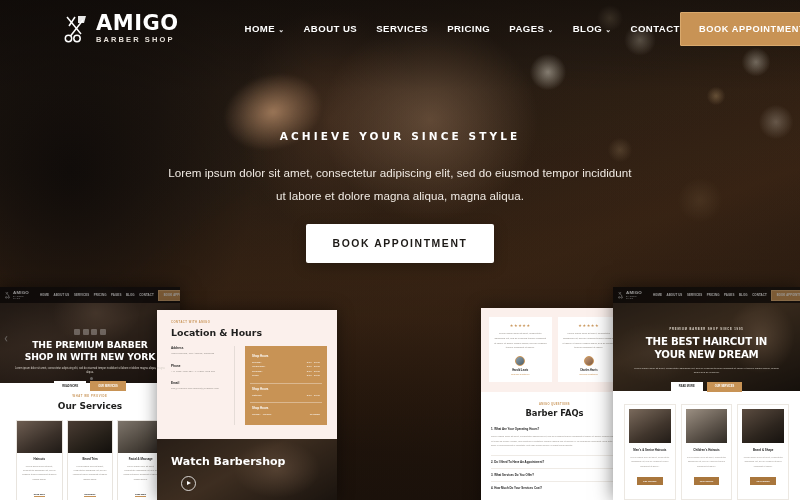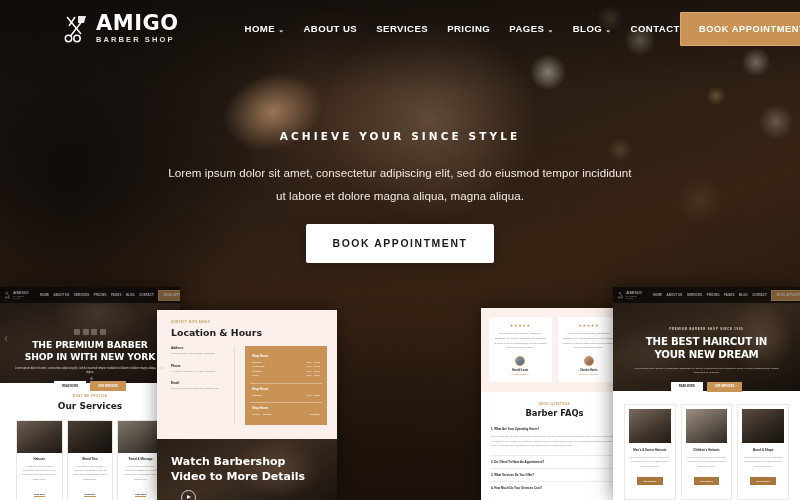--- a/index.html
+++ b/index.html
@@ -426,21 +426,20 @@
                 <span>Sunday - Monday</span>
                 <span>CLOSED</span>
               </div>
             </div>
           </div>
         </div>
       </div>
       <div class="t2-vid">
         <div class="t2-vtxt">
           <div>Watch Barbershop</div>
-          <div>Video to More Details</div>
         </div>
         <div class="t2-play">
             <span></span>
           </div>
       </div>
     </div>
 
     <div class="thumb" id="thumb-right">
       <div class="t3-test">
         <div class="t3-card">

